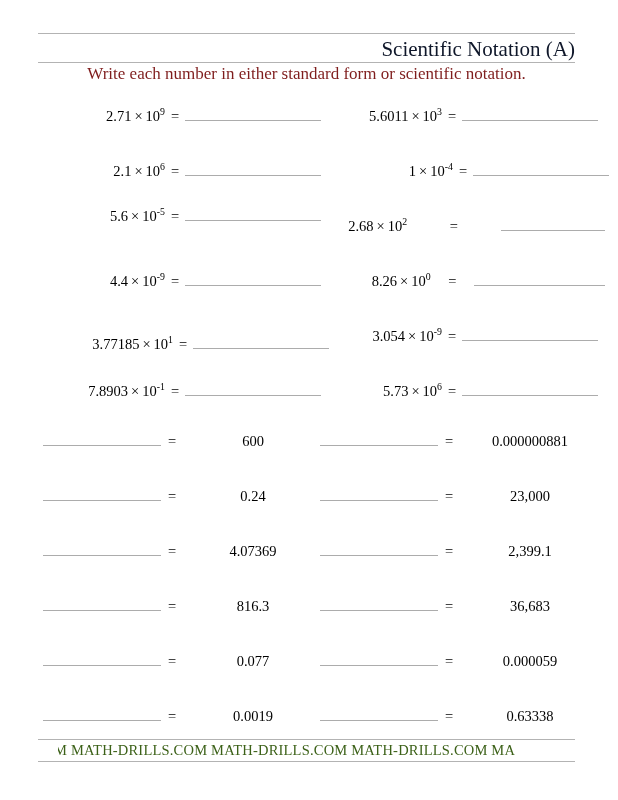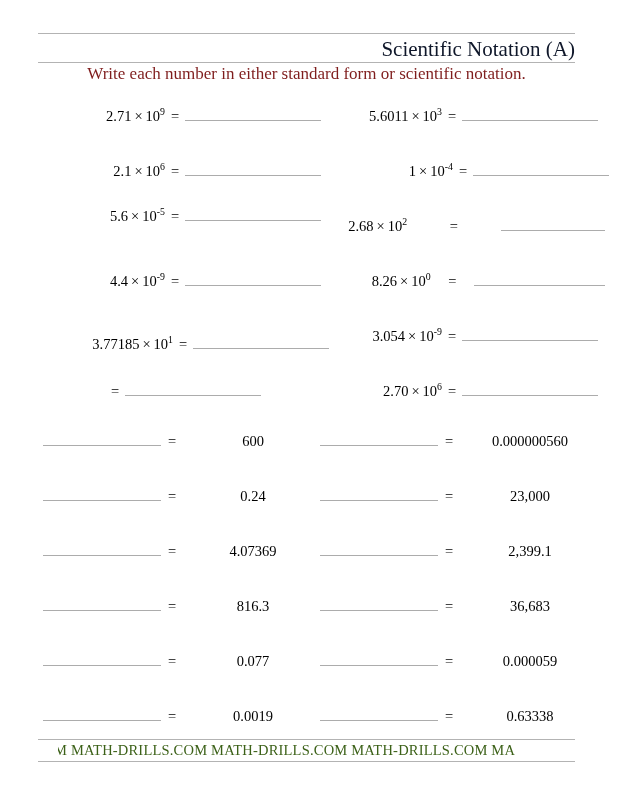--- a/index.html
+++ b/index.html
@@ -190,20 +190,21 @@
         <span class="expr"><span class="coef">4.4</span><span class="times">×</span><span class="base">10</span><sup>-9</sup></span>
         <span class="eq">=</span>
         <span class="blank"></span>
       </div>
       <div class="prob type-sci" style="left: 46px; top: 323px; margin-top: 8px;">
         <span class="expr"><span class="coef">3.77185</span><span class="times">×</span><span class="base">10</span><sup>1</sup></span>
         <span class="eq">=</span>
         <span class="blank"></span>
       </div>
       <div class="prob type-sci" style="left: 38px; top: 378px;">
+        <span class="expr"><span class="coef">7.8903</span><span class="times">×</span><span class="base">10</span><sup>-1</sup></span>
         <span class="eq">=</span>
         <span class="blank"></span>
       </div>
       <div class="prob type-sci" style="left: 315px; top: 103px;">
         <span class="expr"><span class="coef">5.6011</span><span class="times">×</span><span class="base">10</span><sup>3</sup></span>
         <span class="eq">=</span>
         <span class="blank"></span>
       </div>
       <div class="prob type-sci" style="left: 326px; top: 158px;">
         <span class="expr"><span class="coef">1</span><span class="times">×</span><span class="base">10</span><sup>-4</sup></span>
@@ -219,21 +220,21 @@
         <span class="expr"><span class="coef">8.26</span><span class="times">×</span><span class="base">10</span><sup>0</sup></span>
         <span class="eq">=</span>
         <span class="blank"></span>
       </div>
       <div class="prob type-sci" style="left: 315px; top: 323px;">
         <span class="expr"><span class="coef">3.054</span><span class="times">×</span><span class="base">10</span><sup>-9</sup></span>
         <span class="eq">=</span>
         <span class="blank"></span>
       </div>
       <div class="prob type-sci" style="left: 315px; top: 378px;">
-        <span class="expr"><span class="coef">2.70</span><span class="times">×</span><span class="base">10</span><sup>6</sup></span>
+        <span class="expr"><span class="coef">5.73</span><span class="times">×</span><span class="base">10</span><sup>6</sup></span>
         <span class="eq">=</span>
         <span class="blank"></span>
       </div>
       <div class="prob type-std" style="left: 38px; top: 428px;">
         <span class="blank"></span>
         <span class="eq">=</span>
         <span class="val">600</span>
       </div>
       <div class="prob type-std" style="left: 38px; top: 483px;">
         <span class="blank"></span>
@@ -256,21 +257,21 @@
         <span class="val">0.077</span>
       </div>
       <div class="prob type-std" style="left: 38px; top: 703px;">
         <span class="blank"></span>
         <span class="eq">=</span>
         <span class="val">0.0019</span>
       </div>
       <div class="prob type-std" style="left: 315px; top: 428px;">
         <span class="blank"></span>
         <span class="eq">=</span>
-        <span class="val">0.000000560</span>
+        <span class="val">0.000000881</span>
       </div>
       <div class="prob type-std" style="left: 315px; top: 483px;">
         <span class="blank"></span>
         <span class="eq">=</span>
         <span class="val">23,000</span>
       </div>
       <div class="prob type-std" style="left: 315px; top: 538px;">
         <span class="blank"></span>
         <span class="eq">=</span>
         <span class="val">2,399.1</span>

